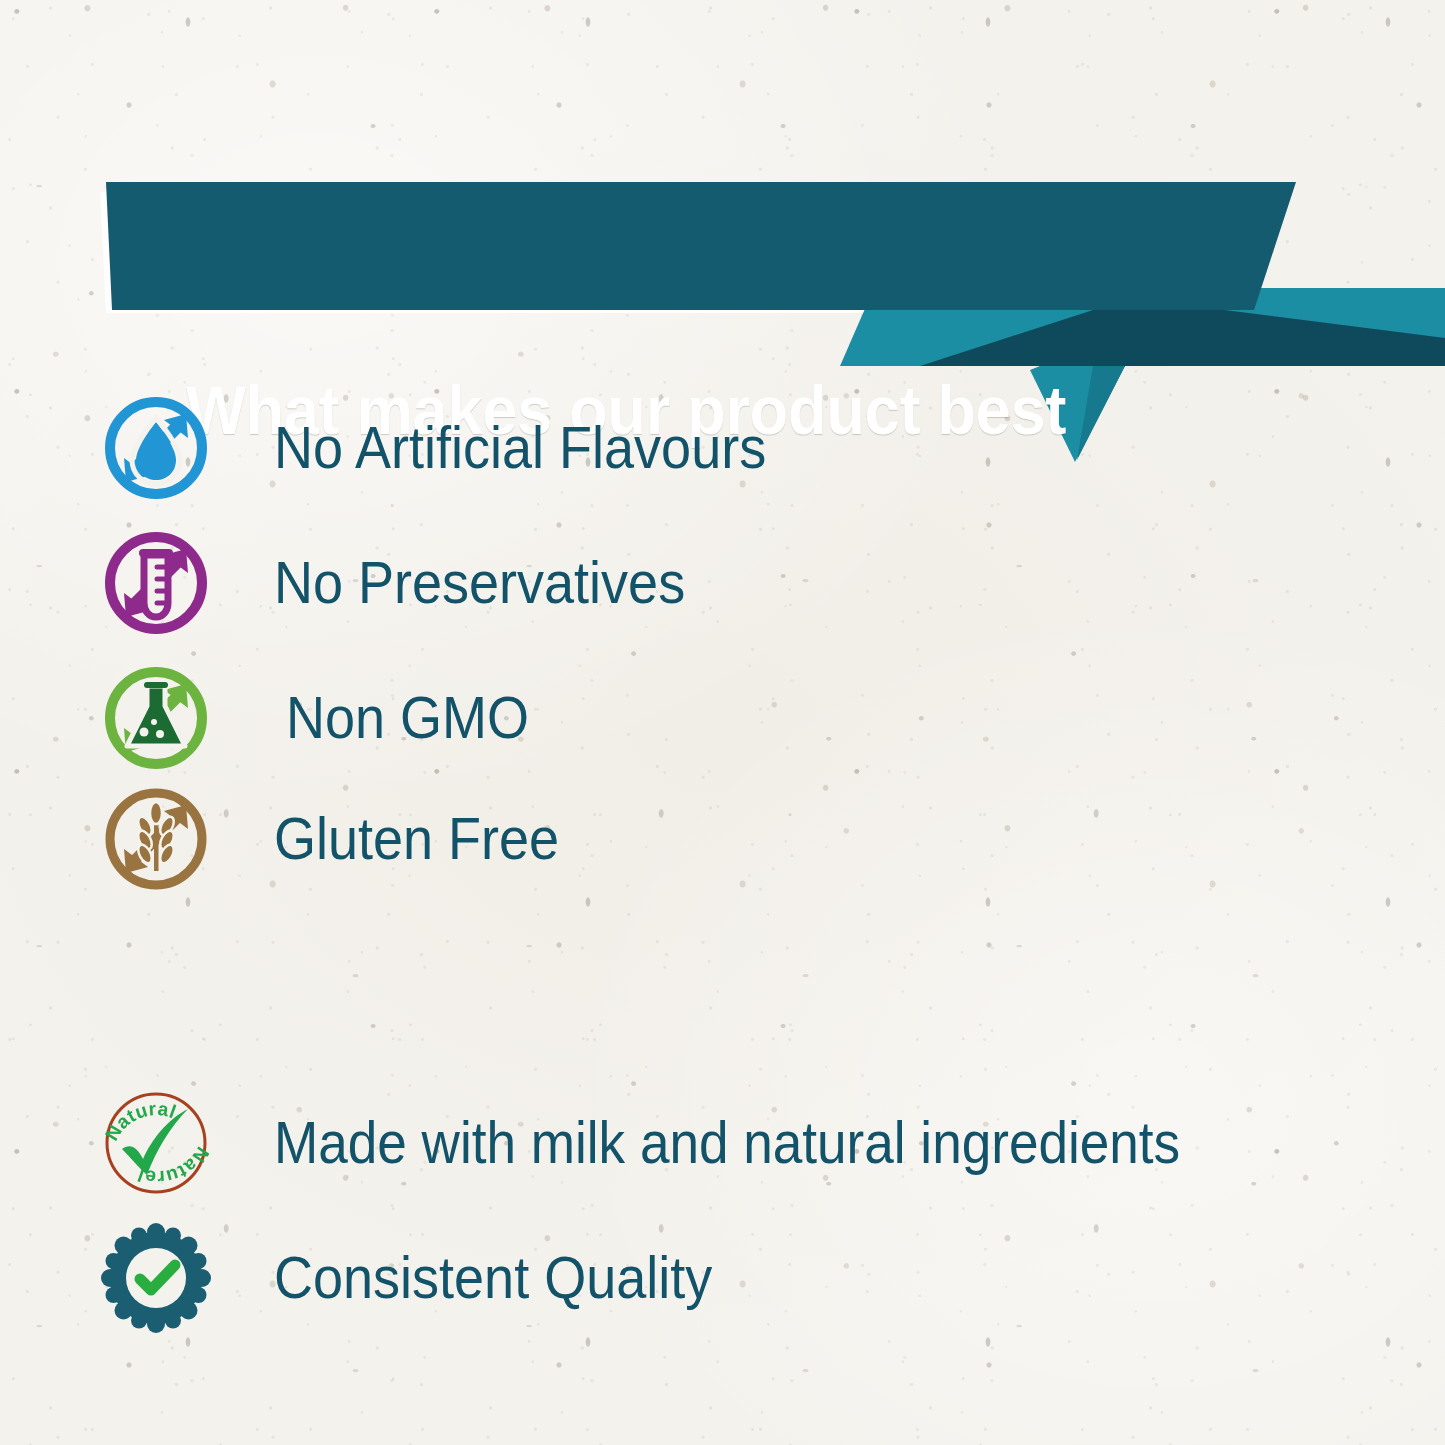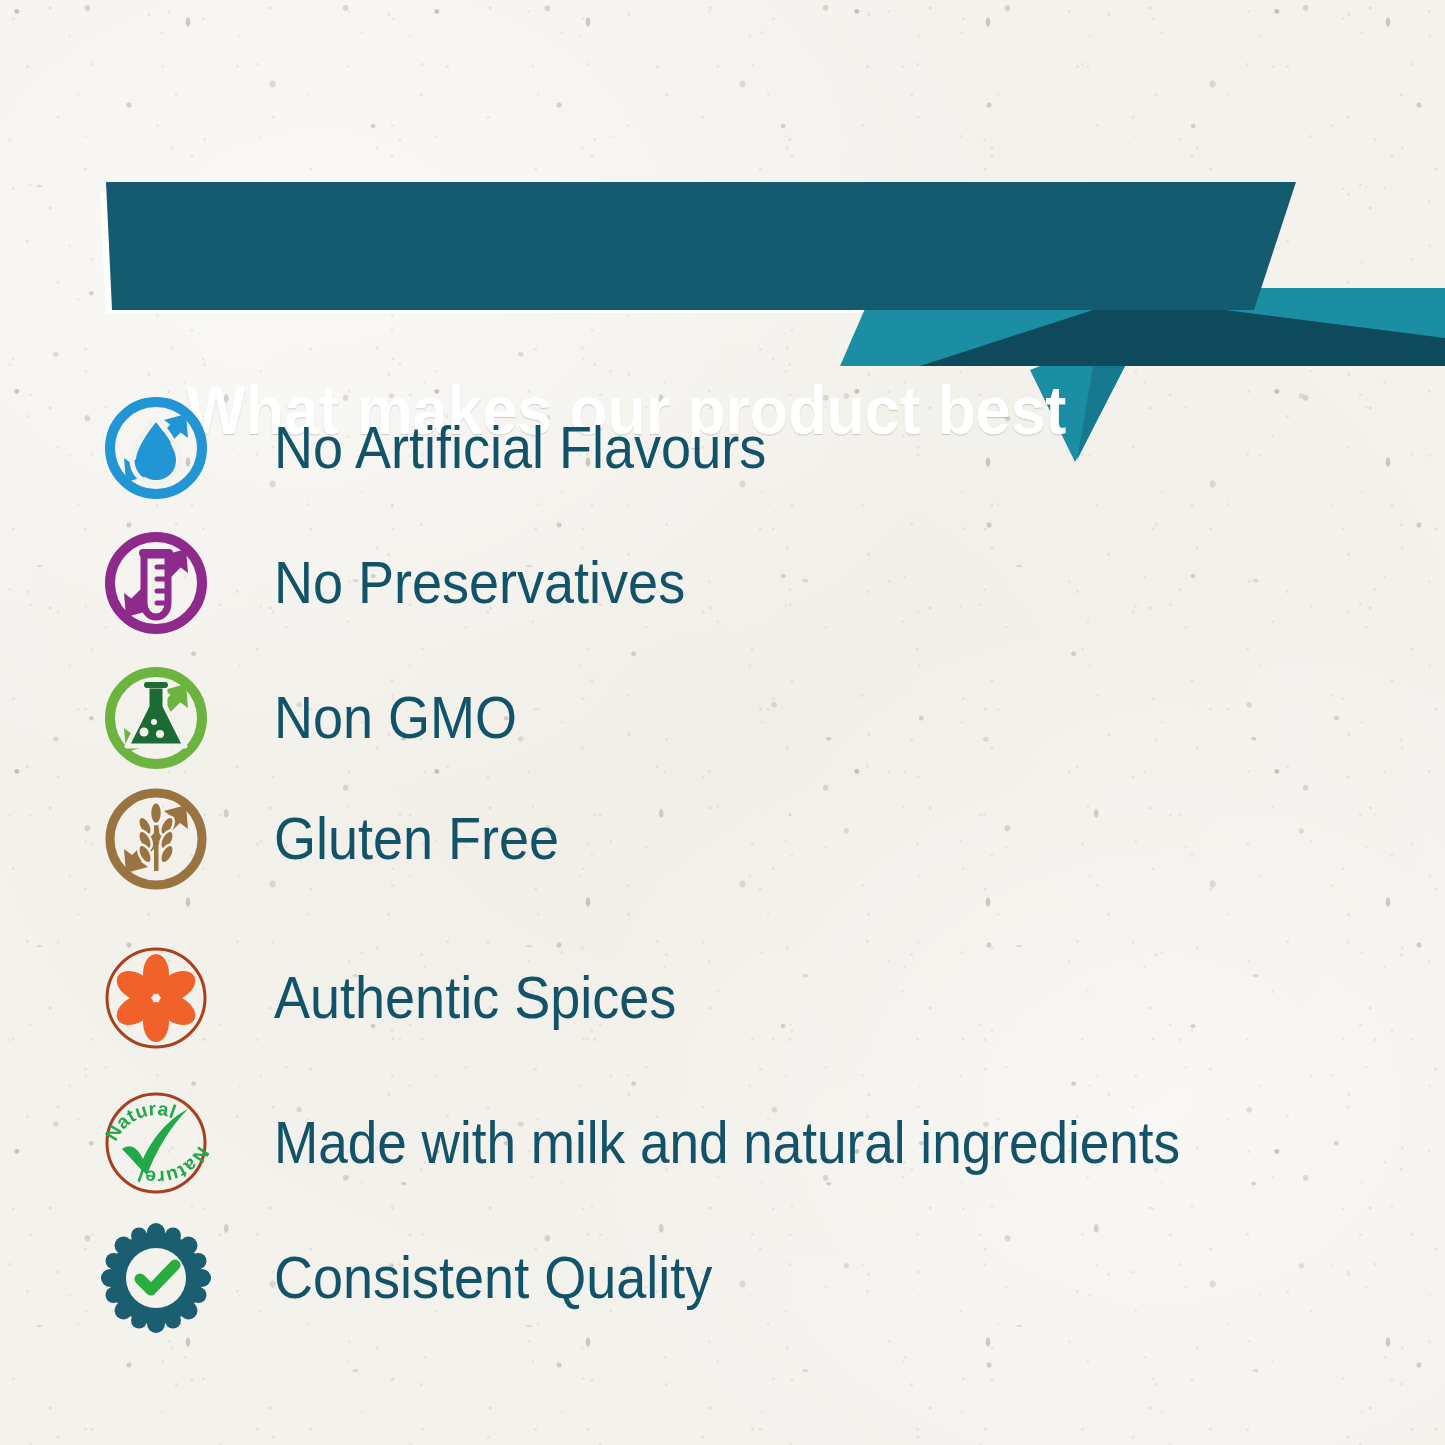--- a/index.html
+++ b/index.html
@@ -223,21 +223,21 @@
             <line x1="57" y1="40" x2="66" y2="40"></line>
             <line x1="57" y1="52" x2="66" y2="52"></line>
             <line x1="57" y1="64" x2="66" y2="64"></line>
             <line x1="57" y1="76" x2="66" y2="76"></line>
           </g>
         </svg>
       </span>
       <span class="feature-label">No Preservatives</span>
     </div>
 
-    <div class="feature-row" style="top:658px;">
+    <div class="feature-row" style="top:658px;gap:12px;">
       <span class="feature-icon">
         <svg viewBox="0 0 112 112">
           <circle cx="56" cy="56" r="46" fill="none" stroke="#6cb33f" stroke-width="10"></circle>
           <path d="M30 82 L82 30" stroke="#6cb33f" stroke-width="12" fill="none"></path>
           <polygon points="86,22 88,46 64,28" fill="#6cb33f"></polygon>
           <polygon points="26,90 24,66 48,84" fill="#6cb33f"></polygon>
 
           <path d="M47 24 L47 44 L27 84 L85 84 L65 44 L65 24 Z" fill="#1b6b33" stroke="#f4f2ed" stroke-width="5" stroke-linejoin="round"></path>
           <g fill="#f4f2ed">
             <circle cx="44" cy="70" r="4.5"></circle>
@@ -269,36 +269,20 @@
             <ellipse cx="45" cy="57" rx="5.5" ry="10" transform="rotate(-28 45 57)"></ellipse>
             <ellipse cx="67" cy="57" rx="5.5" ry="10" transform="rotate(28 67 57)"></ellipse>
             <ellipse cx="45" cy="71" rx="5.5" ry="10" transform="rotate(-28 45 71)"></ellipse>
             <ellipse cx="67" cy="71" rx="5.5" ry="10" transform="rotate(28 67 71)"></ellipse>
           </g>
         </svg>
       </span>
       <span class="feature-label">Gluten Free</span>
     </div>
 
-    <div class="feature-row" style="top:938px;">
-      <span class="feature-icon">
-        <svg viewBox="0 0 112 112">
-          <circle cx="56" cy="56" r="49" fill="none" stroke="#a8411c" stroke-width="3"></circle>
-          <g fill="#f0622a">
-            <ellipse cx="56" cy="32" rx="13" ry="20"></ellipse>
-            <ellipse cx="56" cy="32" rx="13" ry="20" transform="rotate(60 56 56)"></ellipse>
-            <ellipse cx="56" cy="32" rx="13" ry="20" transform="rotate(120 56 56)"></ellipse>
-            <ellipse cx="56" cy="32" rx="13" ry="20" transform="rotate(180 56 56)"></ellipse>
-            <ellipse cx="56" cy="32" rx="13" ry="20" transform="rotate(240 56 56)"></ellipse>
-            <ellipse cx="56" cy="32" rx="13" ry="20" transform="rotate(300 56 56)"></ellipse>
-          </g>
-        </svg>
-      </span>
-      <span class="feature-label">Authentic Spices</span>
-    </div>
 
     <div class="feature-row" style="top:1083px;">
       <span class="feature-icon">
         <svg viewBox="0 0 112 112">
           <defs>
             <path id="arcTop" d="M 14 62 A 43 43 0 0 1 98 62" fill="none"></path>
             <path id="arcBot" d="M 101 52 A 45 45 0 0 1 17 58" fill="none"></path>
           </defs>
           <circle cx="56" cy="56" r="49" fill="none" stroke="#a6401f" stroke-width="3"></circle>
 

